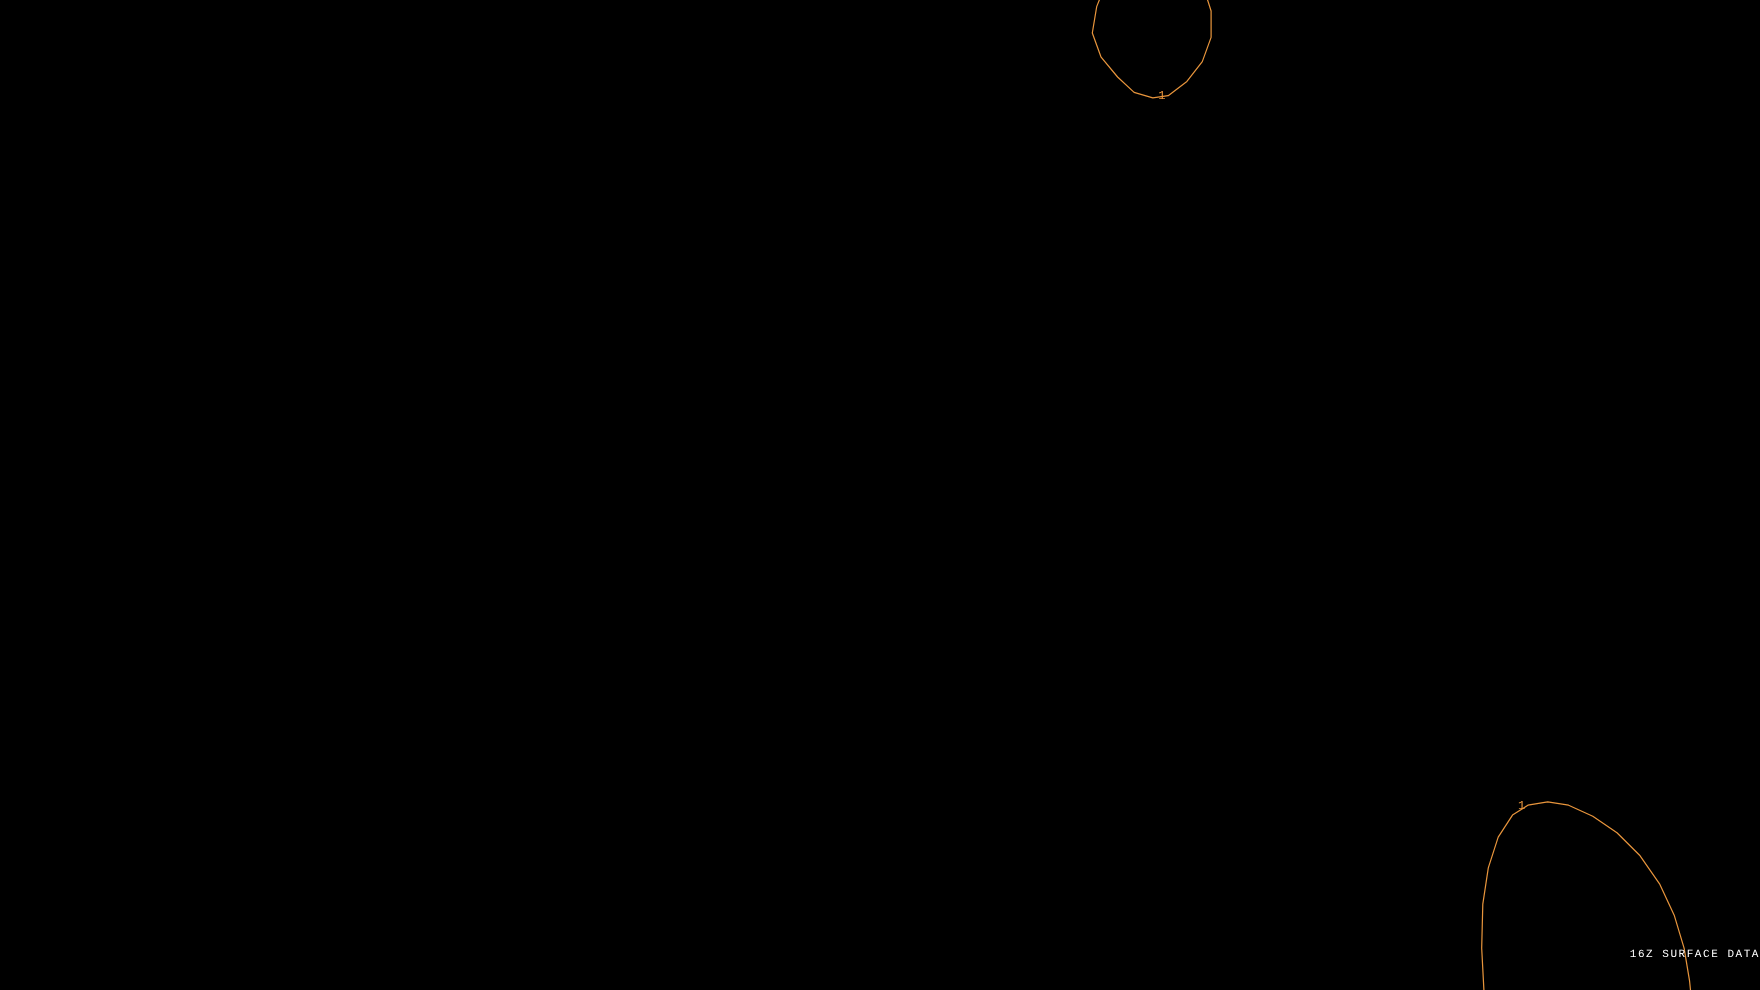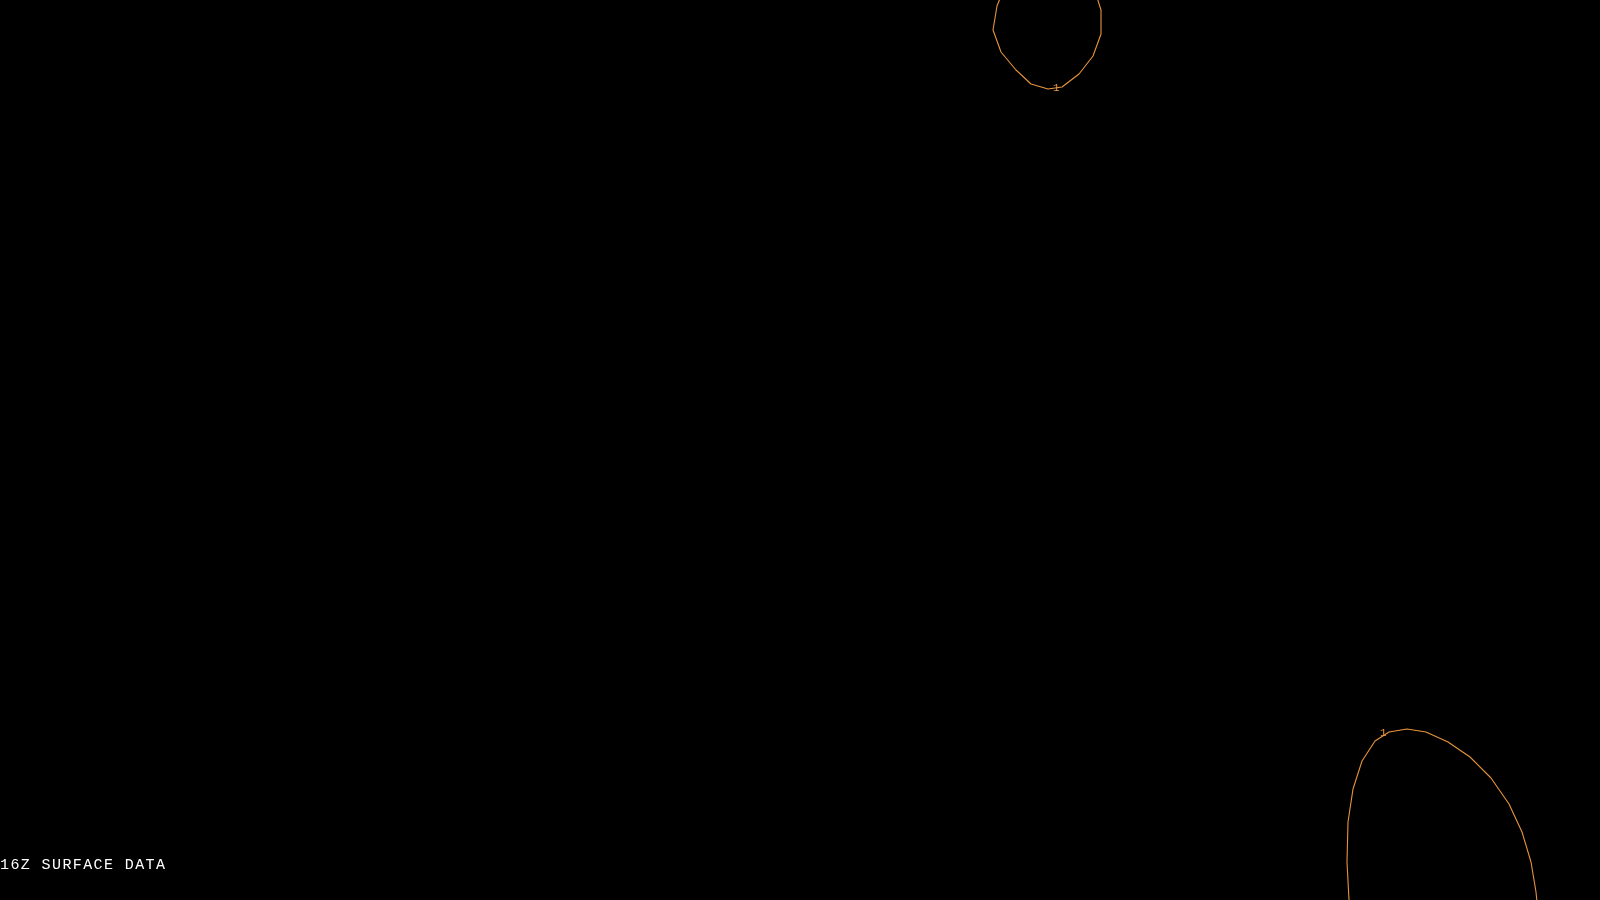--- a/index.html
+++ b/index.html
@@ -37,24 +37,24 @@
     font-size: 11px;
     line-height: 11px;
     letter-spacing: 0px;
     white-space: nowrap;
   }
   #caption {
     position: absolute;
     left: 0;
     right: 0;
     bottom: 26px;
-    text-align: left;
+    text-align: right;
     color: #ffffff;
     font-family: "Liberation Mono", monospace;
-    font-size: 15px;
+    font-size: 10px;
     letter-spacing: 1.4px;
     white-space: nowrap;
   }
 </style>
 </head>
 <body>
 
 <div id="stage">
 
   <svg id="contour-svg" viewBox="0 0 1600 900" preserveAspectRatio="none">

